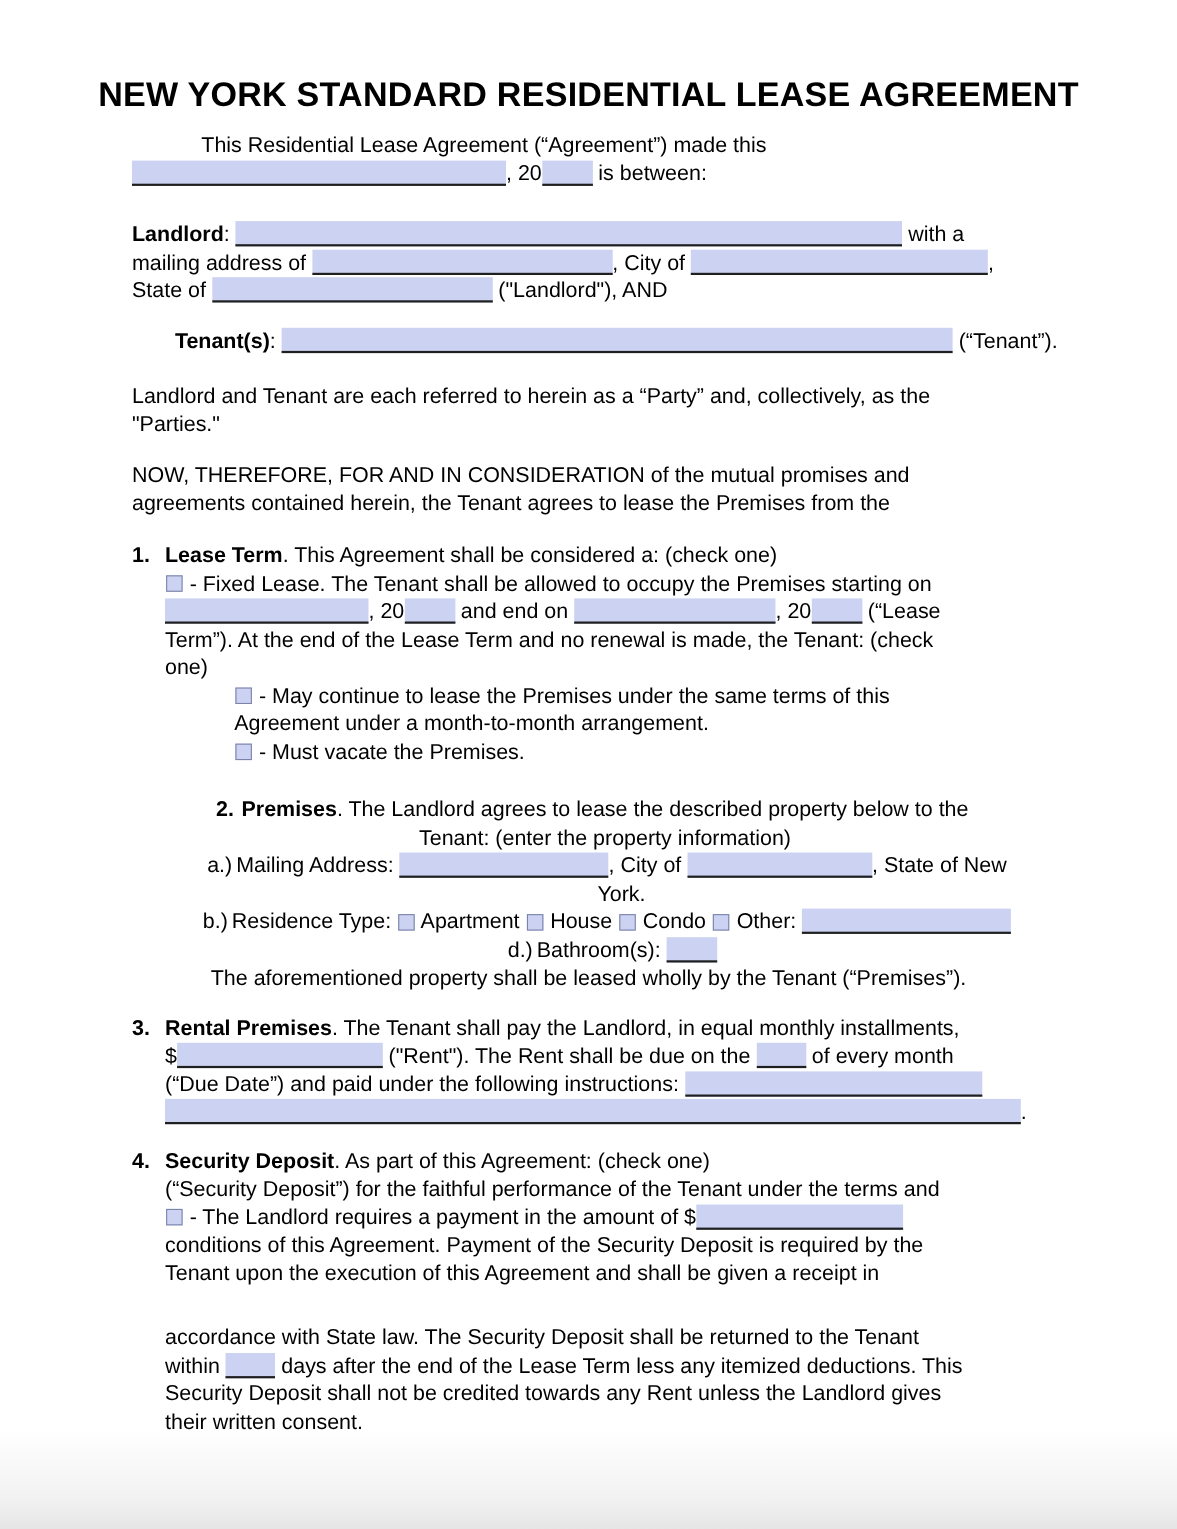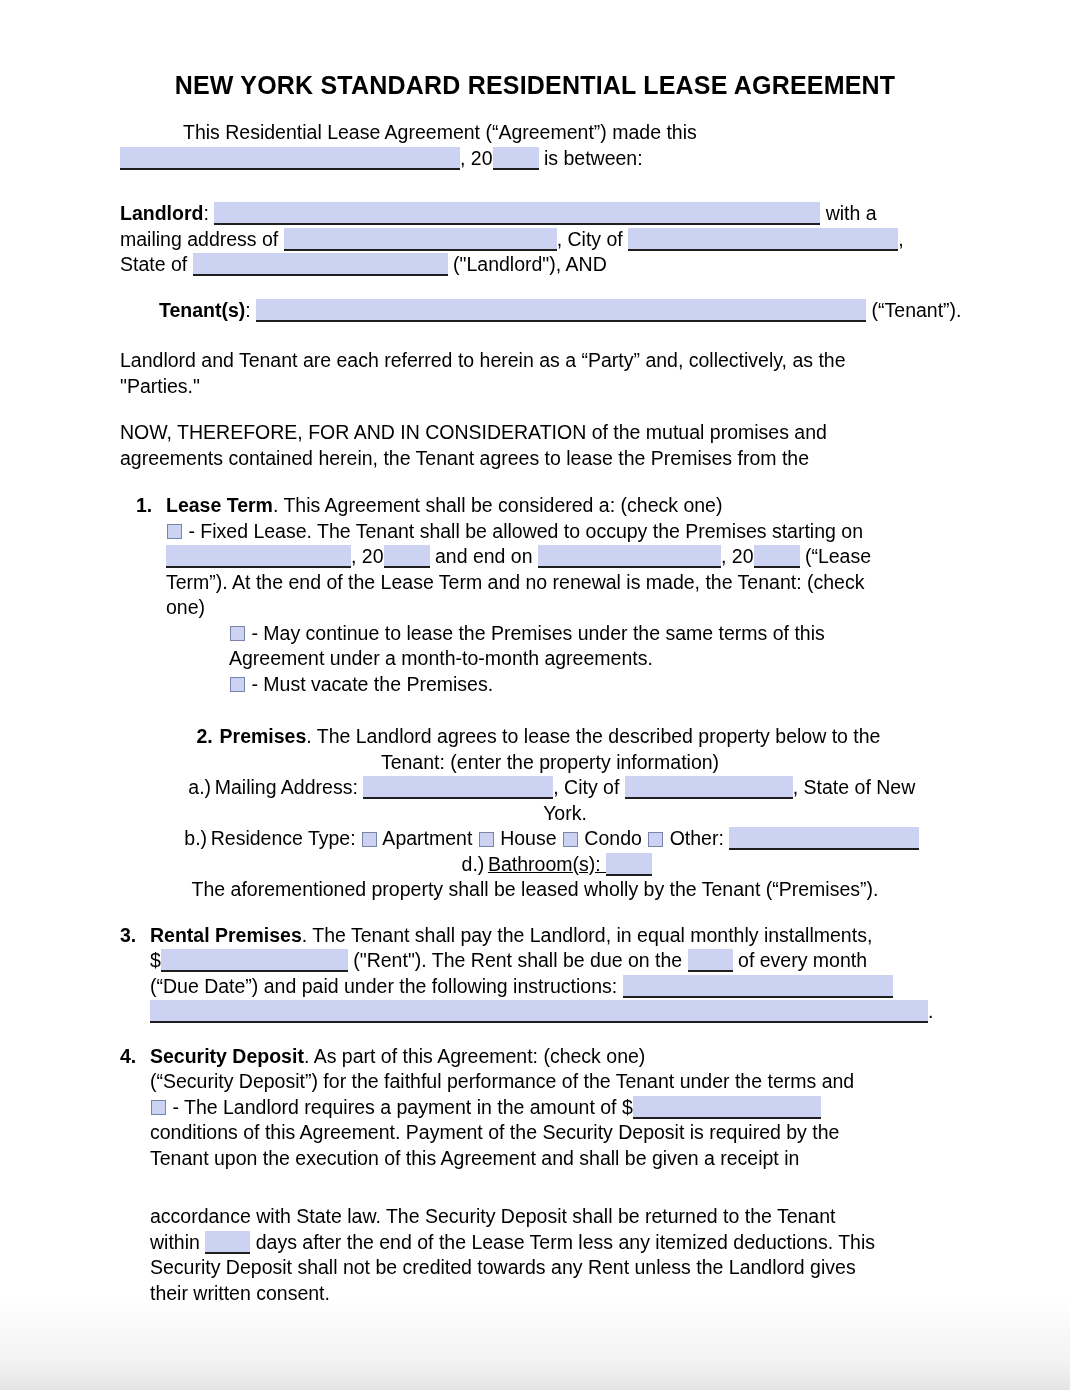--- a/index.html
+++ b/index.html
@@ -5,21 +5,21 @@
   html { background:#fff; }
   body {
     margin:0; width:1070px; height:1390px; overflow:hidden; position:relative;
     background:linear-gradient(180deg, #ffffff 0%, #ffffff 93.5%, #f2f2f2 98%, #e5e5e5 100%);
     font-family:"Liberation Sans","DejaVu Sans",sans-serif;
     font-size:19.5px; color:#000;
   }
   .page { position:relative; width:1070px; height:1390px; }
   h1.title {
     margin:72px 0 0 0; line-height:27px;
-    font-size:25px; font-weight:bold; text-align:center; letter-spacing:.2px;
+    font-size:31px; font-weight:bold; text-align:center; letter-spacing:.2px;
   }
   .content { padding:0 120px; }
   .para { margin:0; }
   .line { line-height:25.5px; height:25.5px; white-space:pre; }
   .t { }
   .b { font-weight:bold; }
   .num { display:inline-block; }
   .field {
     display:inline-block; height:21px; vertical-align:-5px;
     background:var(--field_bg,#ccd3f2);
@@ -51,37 +51,37 @@
         <div class="line"><span class="t b">Tenant(s)</span><span class="t">: </span><span class="field" style="width: 610px;"></span><span class="t"> (“Tenant”).</span></div>
       </div>
       <div class="para" style="margin-top: 25px;">
         <div class="line"><span class="t">Landlord and Tenant are each referred to herein as a “Party” and, collectively, as the</span></div>
         <div class="line"><span class="t">"Parties."</span></div>
       </div>
       <div class="para" style="margin-top: 21px;">
         <div class="line"><span class="t">NOW, THEREFORE, FOR AND IN CONSIDERATION of the mutual promises and</span></div>
         <div class="line"><span class="t">agreements contained herein, the Tenant agrees to lease the Premises from the</span></div>
       </div>
-      <div class="para" style="margin-top: 22px; margin-left: 16px;">
+      <div class="para" style="margin-top: 22px;">
         <div class="line"><span class="t b num" style="width: 30px;">1.</span><span class="t b">Lease Term</span><span class="t">. This Agreement shall be considered a: (check one)</span></div>
         <div class="line" style="margin-left: 30px;"><span class="cb"></span><span class="t"> - Fixed Lease. The Tenant shall be allowed to occupy the Premises starting on</span></div>
         <div class="line" style="margin-left: 30px;"><span class="field" style="width: 185px;"></span><span class="t">, 20</span><span class="field" style="width: 46px;"></span><span class="t"> and end on </span><span class="field" style="width: 183px;"></span><span class="t">, 20</span><span class="field" style="width: 46px;"></span><span class="t"> (“Lease</span></div>
         <div class="line" style="margin-left: 30px;"><span class="t">Term”). At the end of the Lease Term and no renewal is made, the Tenant: (check</span></div>
         <div class="line" style="margin-left: 30px;"><span class="t">one)</span></div>
         <div class="line" style="margin-left: 93px;"><span class="cb"></span><span class="t"> - May continue to lease the Premises under the same terms of this</span></div>
-        <div class="line" style="margin-left: 93px;"><span class="t">Agreement under a month-to-month agreements.</span></div>
+        <div class="line" style="margin-left: 93px;"><span class="t">Agreement under a month-to-month arrangement.</span></div>
         <div class="line" style="margin-left: 93px;"><span class="cb"></span><span class="t"> - Must vacate the Premises.</span></div>
       </div>
       <div class="para" style="margin-top: 27px; text-align: center;">
         <div class="line"><span class="t b num" style="width: 30px;">2.</span><span class="t b">Premises</span><span class="t">. The Landlord agrees to lease the described property below to the</span></div>
         <div class="line" style="margin-left: 30px;"><span class="t">Tenant: (enter the property information)</span></div>
         <div class="line" style="margin-left: 30px;"><span class="t num" style="width: 30px;">a.)</span><span class="t">Mailing Address: </span><span class="field" style="width: 190px;"></span><span class="t">, City of </span><span class="field" style="width: 168px;"></span><span class="t">, State of New</span></div>
         <div class="line" style="margin-left: 60px;"><span class="t">York.</span></div>
         <div class="line" style="margin-left: 30px;"><span class="t num" style="width: 30px;">b.)</span><span class="t">Residence Type: </span><span class="cb"></span><span class="t"> Apartment </span><span class="cb"></span><span class="t"> House </span><span class="cb"></span><span class="t"> Condo </span><span class="cb"></span><span class="t"> Other: </span><span class="field" style="width: 190px;"></span></div>
-        <div class="line" style="margin-left: 40px; text-decoration: underline;"><span class="t num" style="width: 30px;">d.)</span><span class="t">Bathroom(s): </span><span class="field" style="width: 46px;"></span></div>
+        <div class="line" style="margin-left: 40px;"><span class="t num" style="width: 30px;">d.)</span><span class="t">Bathroom(s): </span><span class="field" style="width: 46px;"></span></div>
         <div class="line"><span class="t">The aforementioned property shall be leased wholly by the Tenant (“Premises”).</span></div>
       </div>
       <div class="para" style="margin-top: 20px;">
         <div class="line"><span class="t b num" style="width: 30px;">3.</span><span class="t b">Rental Premises</span><span class="t">. The Tenant shall pay the Landlord, in equal monthly installments,</span></div>
         <div class="line" style="margin-left: 30px;"><span class="t">$</span><span class="field" style="width: 187px;"></span><span class="t"> ("Rent"). The Rent shall be due on the </span><span class="field" style="width: 45px;"></span><span class="t"> of every month</span></div>
         <div class="line" style="margin-left: 30px;"><span class="t">(“Due Date”) and paid under the following instructions: </span><span class="field" style="width: 270px;"></span></div>
         <div class="line" style="margin-left: 30px;"><span class="field" style="width: 778px;"></span><span class="t">.</span></div>
       </div>
       <div class="para" style="margin-top: 19px;">
         <div class="line"><span class="t b num" style="width: 30px;">4.</span><span class="t b">Security Deposit</span><span class="t">. As part of this Agreement: (check one)</span></div>

